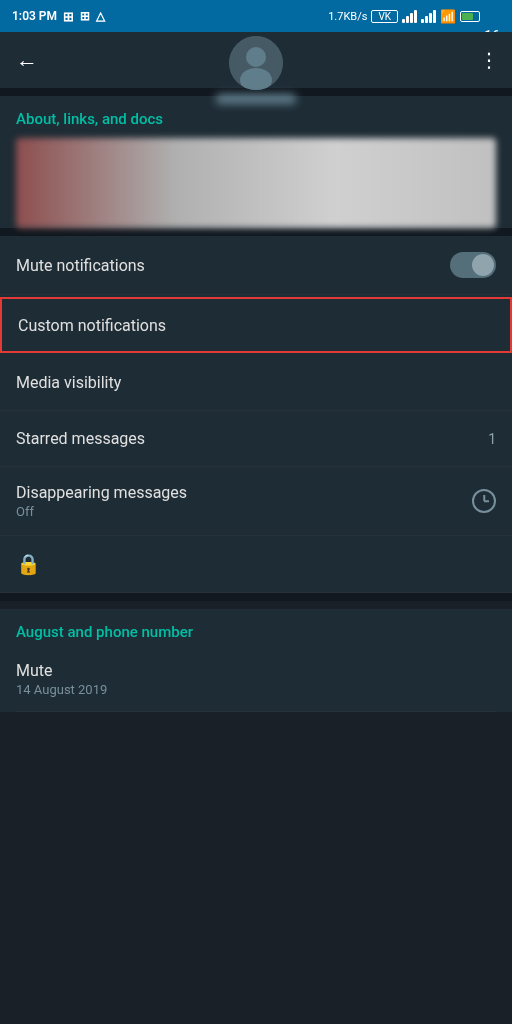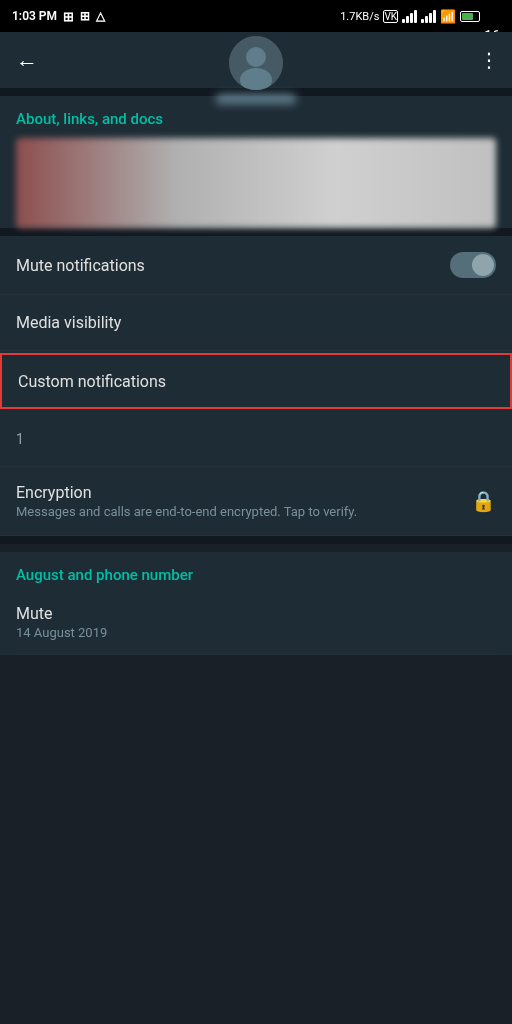--- a/index.html
+++ b/index.html
@@ -7,21 +7,21 @@
       width: 512px;
       min-height: 1024px;
       background-color: #1a2027;
       font-family: 'Roboto', Arial, sans-serif;
       color: #e0e0e0;
       overflow-x: hidden;
     }
 
     
     .status-bar {
-      background-color: #000000;
+      background-color: #0369a1;
       display: flex;
       align-items: center;
       justify-content: space-between;
       padding: 6px 12px;
       height: 32px;
     }
     .status-left {
       font-size: 12px;
       font-weight: 600;
       color: #fff;
@@ -277,21 +277,21 @@
     <span>1:03 PM</span>
 
     <span style="font-size:13px;">⊞</span>
 
     <span style="font-size:12px;">⊞</span>
 
     <span style="font-size:12px;">△</span>
   </div>
   <div class="status-right">
     <span>1.7KB/s</span>
-    <span style="font-size:10px; border:1px solid #fff; padding:0 0; border-radius:2px;">VK</span>
+    <span style="font-size:10px; border:1px solid #fff; padding:0 6px; border-radius:2px;">VK</span>
 
     <div class="signal-bars">
       <div class="bar" style="height:4px;"></div>
       <div class="bar" style="height:7px;"></div>
       <div class="bar" style="height:10px;"></div>
       <div class="bar" style="height:13px;"></div>
     </div>
 
     <div class="signal-bars">
       <div class="bar" style="height:4px;"></div>
@@ -339,44 +339,52 @@
     <div class="settings-item-left">
       <span class="settings-item-title">Mute notifications</span>
     </div>
     <div class="settings-item-right">
       <div class="toggle-switch">
         <div class="toggle-knob"></div>
       </div>
     </div>
   </div>
 
+  <div class="settings-item highlighted">
+    <div class="settings-item-left">
+      <span class="settings-item-title">Custom notifications</span>
+    </div>
+  </div>
+
   <div class="settings-item">
     <div class="settings-item-left">
       <span class="settings-item-title">Media visibility</span>
     </div>
   </div>
 
-  <div class="settings-item highlighted">
-    <div class="settings-item-left">
-      <span class="settings-item-title">Custom notifications</span>
-    </div>
-  </div>
-
-  <div class="settings-item">
+  <div class="settings-item">
+    <div class="settings-item-left">
+      <span class="settings-item-title">Starred messages</span>
+    </div>
     <div class="settings-item-right">
       <span>1</span>
     </div>
   </div>
 
-
-  <div class="settings-item">
-    <div class="settings-item-left" style="flex:1; padding-right:10px;">
-      <span class="settings-item-title">Encryption</span>
-      <span class="settings-item-subtitle">Messages and calls are end-to-end encrypted. Tap to verify.</span>
-    </div>
+  <div class="settings-item">
+    <div class="settings-item-left">
+      <span class="settings-item-title">Disappearing messages</span>
+      <span class="settings-item-subtitle">Off</span>
+    </div>
+    <div class="settings-item-right">
+      <div class="clock-icon"></div>
+    </div>
+  </div>
+
+  <div class="settings-item">
     <div class="settings-item-right">
       <span class="lock-icon">🔒</span>
     </div>
   </div>
 
 </div>
 
 <div class="section-divider"></div>
 
 <div class="about-section">

